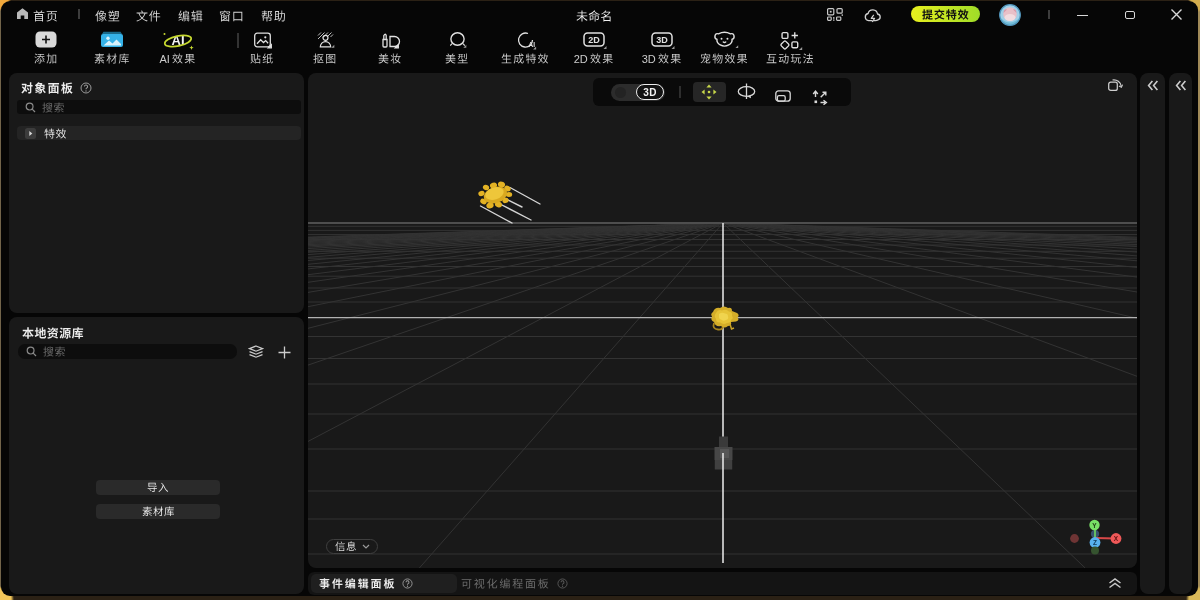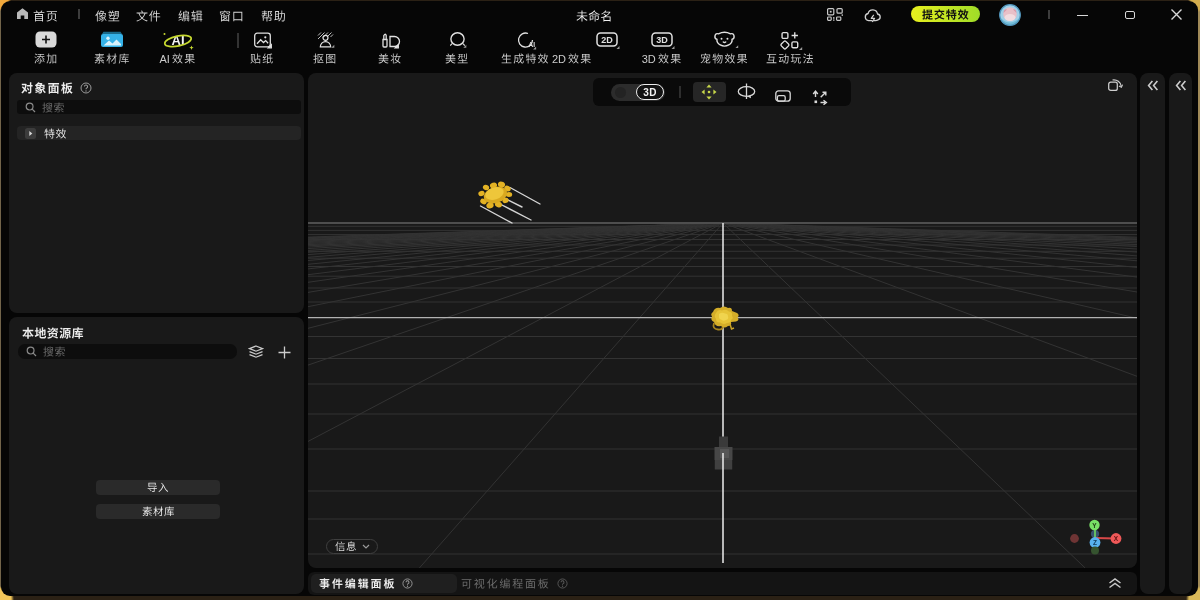--- a/index.html
+++ b/index.html
@@ -167,21 +167,21 @@
           <svg width="21" height="18" viewBox="0 0 18 18" fill="none" stroke="#e0e0e0" stroke-width="1.3" style="overflow:visible">
             <path d="M16 9 a7 7 0 1 1 -4.5 -6.5"></path>
             <text x="12" y="16" font-size="6.5" font-weight="bold" fill="#e0e0e0" stroke="none" font-family="Liberation Sans">AI</text>
             <path d="M16.6 18.4 l3 0 l0 -3 Z" fill="#9a9a9a" stroke="none"></path>
           </svg>
         </div>
         <div style="margin-top:3.5px;white-space:nowrap;line-height:11px;font-size:11px"><svg width="48.8" height="11.0" viewBox="0 0 4436 1000" style="vertical-align:-1.3px">
             <path d="M239 56C201 199 136 338 54 427C73 437 106 459 121 472C159 427 194 370 226 307H463V528H165V600H463V855H55V928H949V855H541V600H865V528H541V307H901V234H541V40H463V234H259C281 183 300 128 315 73Z M1653 41C1653 98 1655 155 1658 210H1237V491C1237 621 1228 794 1145 917C1163 926 1195 952 1208 967C1300 835 1315 633 1315 492V485H1498C1494 657 1489 721 1476 736C1468 745 1459 747 1444 747C1427 747 1384 747 1338 742C1350 761 1358 791 1359 812C1408 815 1454 815 1480 813C1507 810 1524 803 1540 784C1561 757 1566 672 1571 447C1571 437 1572 415 1572 415H1315V283H1663C1675 445 1699 593 1737 708C1671 784 1594 846 1505 893C1521 908 1548 939 1560 955C1637 909 1706 854 1767 788C1813 891 1873 953 1950 953C2027 953 2055 903 2068 732C2048 725 2020 708 2003 691C1997 824 1985 876 1956 876C1905 876 1860 819 1823 721C1897 625 1956 511 1999 380L1924 361C1892 462 1849 553 1795 633C1769 536 1750 417 1739 283H2060V210H1735C1732 155 1731 99 1731 41ZM1780 90C1844 123 1921 174 1959 210L2006 158C1967 124 1888 75 1825 44Z M2675 668C2724 717 2777 786 2798 832L2858 793C2834 747 2780 681 2731 634ZM2860 39V148H2665V218H2860V344H2607V415H2982V534H2623V605H2982V867C2982 881 2978 885 2962 885C2945 887 2891 887 2831 885C2841 906 2851 938 2854 960C2930 960 2982 958 3013 947C3045 935 3054 913 3054 867V605H3170V534H3054V415H3176V344H2931V218H3130V148H2931V39ZM2315 117C2306 242 2287 372 2257 456C2272 462 2302 478 2315 488C2330 442 2343 383 2354 318H2430V563C2367 581 2310 598 2265 610L2281 686L2430 638V960H2502V615L2605 581L2599 511L2502 541V318H2597V246H2502V41H2430V246H2365C2370 207 2374 168 2378 128Z M3496 280C3464 357 3414 439 3362 496C3377 506 3404 530 3415 541C3467 481 3524 386 3561 299ZM3661 307C3706 361 3753 435 3772 484L3832 449C3812 401 3763 329 3717 277ZM3528 64C3557 101 3586 151 3600 186H3385V254H3840V186H3613L3668 161C3654 127 3622 76 3590 39ZM3465 520C3505 559 3547 604 3586 650C3530 747 3456 825 3365 881C3381 893 3408 921 3418 935C3503 877 3575 801 3633 707C3676 762 3713 815 3735 857L3795 810C3768 762 3722 701 3671 640C3699 584 3723 522 3742 456L3671 443C3658 493 3641 539 3621 583C3588 547 3553 511 3521 480ZM3984 292H4151C4131 426 4101 540 4053 634C4012 552 3981 460 3960 362ZM3972 39C3943 217 3893 388 3811 497C3827 510 3852 539 3862 554C3882 526 3900 495 3917 461C3942 550 3973 632 4011 704C3952 791 3873 858 3767 907C3783 920 3809 949 3819 963C3915 913 3991 850 4050 771C4102 850 4165 915 4241 959C4253 940 4277 913 4294 899C4213 857 4147 790 4093 706C4158 596 4198 460 4224 292H4281V222H4004C4019 167 4031 109 4042 50Z" fill="#cccccc" transform="scale(1)"></path>
           </svg></div>
       </div>
-      <div class="abs" style="left:606px;top:1px;width:110px;margin-left:-55px;text-align:left">
+      <div class="abs" style="left:593px;top:1px;width:110px;margin-left:-55px;text-align:center">
         <div style="height:19px;display:flex;align-items:center;justify-content:center">
           <svg width="22" height="15" viewBox="0 0 22 15" fill="none" stroke="#e0e0e0" style="overflow:visible">
             <rect x="1" y="1" width="20" height="13" rx="3.5" stroke-width="1.5"></rect>
             <text x="11" y="11" font-size="9" font-weight="bold" fill="#e0e0e0" stroke="none" text-anchor="middle" font-family="Liberation Sans">2D</text>
             <path d="M20.5 17 l3 0 l0 -3 Z" fill="#9a9a9a" stroke="none"></path>
           </svg>
         </div>
         <div style="margin-top:3.5px;white-space:nowrap;line-height:11px;font-size:11px"><span style="font-size:11px;color:#cccccc;vertical-align:baseline">2D </span><svg width="24.4" height="11.0" viewBox="0 0 2218 1000" style="vertical-align:-1.3px">
             <path d="M169 280C137 357 87 439 35 496C50 506 77 530 88 541C140 481 197 386 234 299ZM334 307C379 361 426 435 445 484L505 449C485 401 436 329 390 277ZM201 64C230 101 259 151 273 186H58V254H513V186H286L341 161C327 127 295 76 263 39ZM138 520C178 559 220 604 259 650C203 747 129 825 38 881C54 893 81 921 91 935C176 877 248 801 306 707C349 762 386 815 408 857L468 810C441 762 395 701 344 640C372 584 396 522 415 456L344 443C331 493 314 539 294 583C261 547 226 511 194 480ZM657 292H824C804 426 774 540 726 634C685 552 654 460 633 362ZM645 39C616 217 566 388 484 497C500 510 525 539 535 554C555 526 573 495 590 461C615 550 646 632 684 704C625 791 546 858 440 907C456 920 482 949 492 963C588 913 664 850 723 771C775 850 838 915 914 959C926 940 950 913 967 899C886 857 820 790 766 706C831 596 871 460 897 292H954V222H677C692 167 704 109 715 50Z M1268 88V486H1570V571H1171V640H1509C1419 736 1276 822 1145 865C1162 881 1185 908 1197 927C1329 877 1473 782 1570 672V960H1649V667C1748 774 1894 871 2023 922C2034 903 2058 875 2074 859C1948 817 1803 732 1710 640H2048V571H1649V486H1957V88ZM1345 317H1570V421H1345ZM1649 317H1876V421H1649ZM1345 153H1570V255H1345ZM1649 153H1876V255H1649Z" fill="#cccccc" transform="scale(1)"></path>
           </svg></div>

